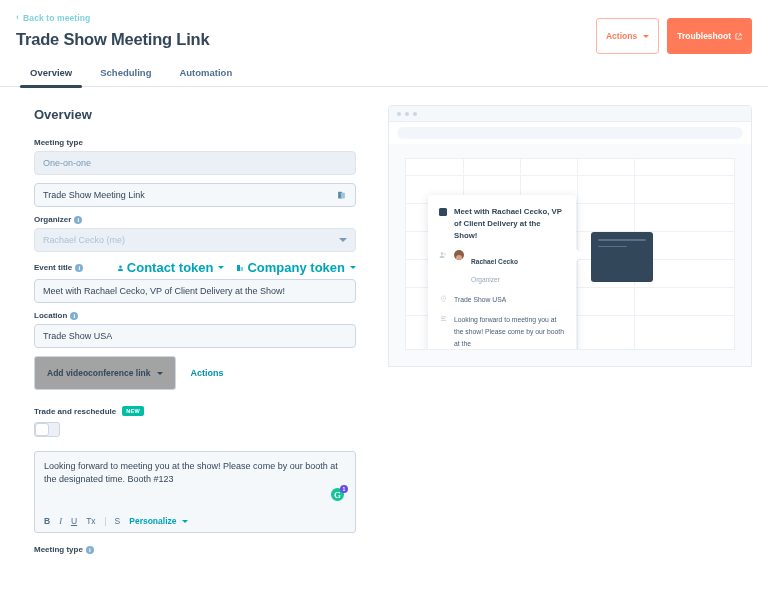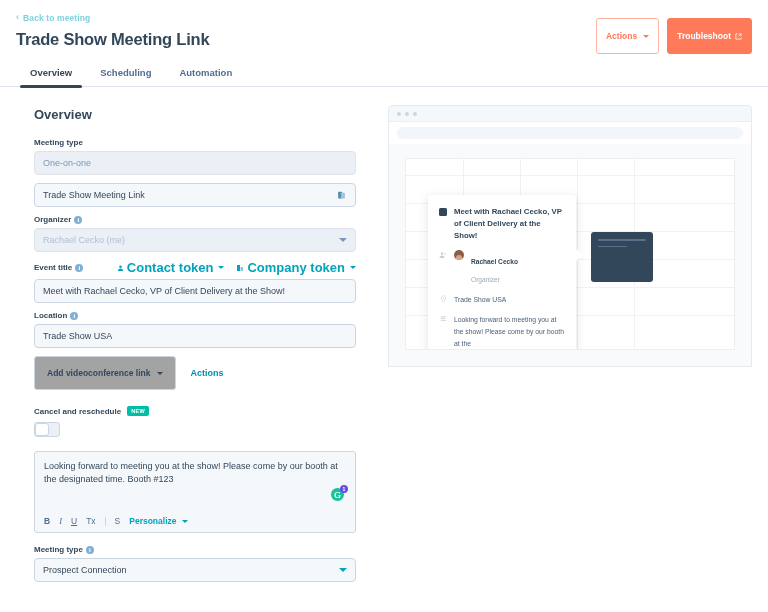--- a/index.html
+++ b/index.html
@@ -310,21 +310,21 @@
           <button class="btn-vc">
             <span>Add videoconference link</span>
             <span class="caret"></span>
           </button>
           <span class="link-remove">Actions</span>
         </div>
       </div>
 
       <div class="cr-block">
         <div class="cr-head">
-          <span class="cr-title">Cancel and reschedule</span>
+          <span class="cr-title">Trade and reschedule</span>
           <span class="badge-new">NEW</span>
         </div>
         <div class="cr-row">
           <span class="toggle">
             <span class="knob"></span>
           </span>
         </div>
       </div>
 
       <div class="field" style="margin-top:14px">
@@ -348,24 +348,20 @@
               <span class="caret"></span>
             </span>
           </div>
         </div>
       </div>
 
       <div class="field" style="margin-top:12px">
         <div class="field-label">
           <span>Meeting type</span>
           <span class="info-icon">i</span>
-        </div>
-        <div class="input">
-          <span class="val">Prospect Connection</span>
-          <span class="select-caret teal"></span>
         </div>
       </div>
     </div>
 
     <div class="right-col">
       <div class="browser">
         <div class="browser-bar">
           <span class="dot"></span>
           <span class="dot"></span>
           <span class="dot"></span>

